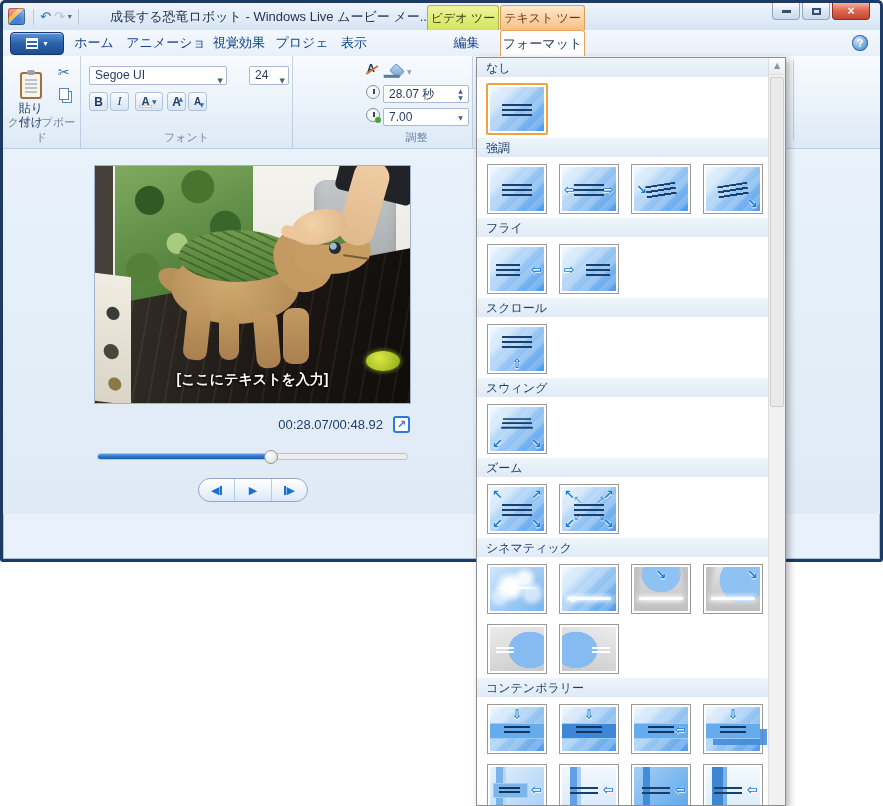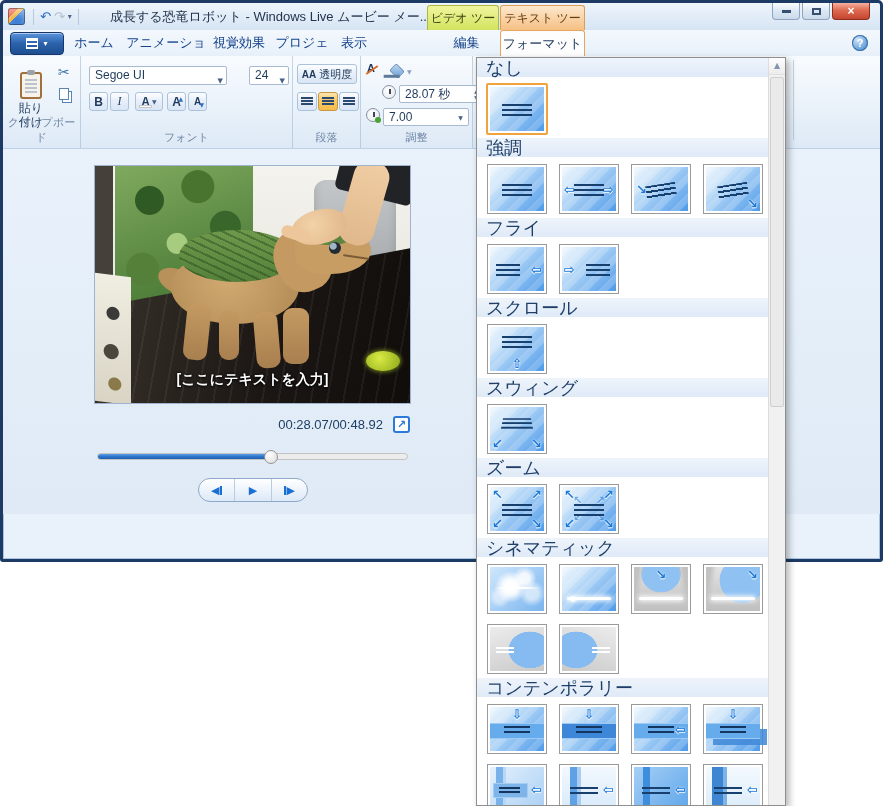--- a/index.html
+++ b/index.html
@@ -225,21 +225,21 @@
   .zthumb { position:absolute; right:94px; top:16px; width:9px; height:17px; border-radius:2px;
             background:linear-gradient(#fdfdfd,#d7dde4); border:1px solid #8e9bad; }
   .zplus { position:absolute; right:16px; top:14px; width:19px; height:19px; border-radius:50%;
            border:1px solid #8aa6c8; background:#f6fafd; color:#2f76c8; font-weight:bold;
            font-size:13px; text-align:center; line-height:17px; }
 
   
   .gallery { position:absolute; left:476px; top:57px; width:310px; height:749px; background:#fff;
              border:1px solid #8e8e8e; box-shadow:3px 3px 7px rgba(0,0,0,.3); z-index:50; overflow:hidden; }
   .gal-inner { position:absolute; left:0; top:0; right:17px; bottom:0; overflow:hidden; }
-  .gal-hdr { height:20px; line-height:20px; padding-left:9px; font-size:18px; color:#1f3e68;
+  .gal-hdr { height:20px; line-height:20px; padding-left:9px; font-size:12px; color:#1f3e68;
              background:linear-gradient(#eef4fb,#dfeaf7); border-bottom:1px solid #fff; }
   .gal-row { display:flex; gap:12px; padding:6px 0 4px 10px; }
   .thumb { width:60px; height:50px; border:1px solid #9a9a9a; background:#fff; padding:2px; }
   .thumb.sel { width:62px; height:52px; margin:-1px 10px -1px -1px; border:2px solid #efa33d;
                border-radius:2px; padding:2px; box-shadow:inset 0 0 0 1px #fff; }
   .ti { position:relative; width:100%; height:100%;
         background:
           linear-gradient(135deg,rgba(255,255,255,.55) 0%,rgba(255,255,255,0) 45%),
           repeating-linear-gradient(135deg,rgba(255,255,255,.18) 0 7px,rgba(255,255,255,0) 7px 14px),
           linear-gradient(135deg,#dcedfc 0%,#a6cff5 45%,#4e9ae9 100%); }
@@ -408,46 +408,30 @@
         <span>A</span>
         <span class="tiny-up uic">▲</span>
       </div>
       <div class="rbtn fbtn" style="left:107px;top:36px;font-size:10px;font-weight:bold">
         <span>A</span>
         <span class="tiny-dn uic">▼</span>
       </div>
       <div class="glabel">フォント</div>
     </div>
 
-    <div class="rgroup g-para">
-      <div class="rbtn aa-btn">
-        <span style="font-weight:bold;font-size:10px">AA</span>
-        <span>透明度</span>
-      </div>
-      <div class="rbtn alignbtn" style="left:4px">
-          <span class="alines"></span>
-        </div>
-      <div class="rbtn alignbtn sel" style="left:25px">
-          <span class="alines"></span>
-        </div>
-      <div class="rbtn alignbtn" style="left:46px">
-          <span class="alines"></span>
-        </div>
-      <div class="glabel">段落</div>
-    </div>
 
     <div class="rgroup g-adj">
       <div class="iconbtn" style="left:6px;top:6px">
         <span class="outlA">A</span>
       </div>
       <div class="iconbtn" style="left:30px;top:6px;width:30px;display:flex;align-items:center;gap:4px">
         <span class="bucket"></span>
         <span class="uic" style="font-size:6px;color:#8ca0b8">▼</span>
       </div>
-      <div style="position:absolute;left:16px;top:29px;width:100%;height:28px">
+      <div style="position:absolute;left:0;top:29px;width:100%;height:28px">
         <span class="clock"></span>
         <div class="spinfield">
           <span>28.07 秒</span>
           <span class="spin">
               <span class="uic">▲</span>
               <span class="uic">▼</span>
             </span>
         </div>
       </div>
       <div style="position:absolute;left:0;top:52px;width:100%;height:18px">

